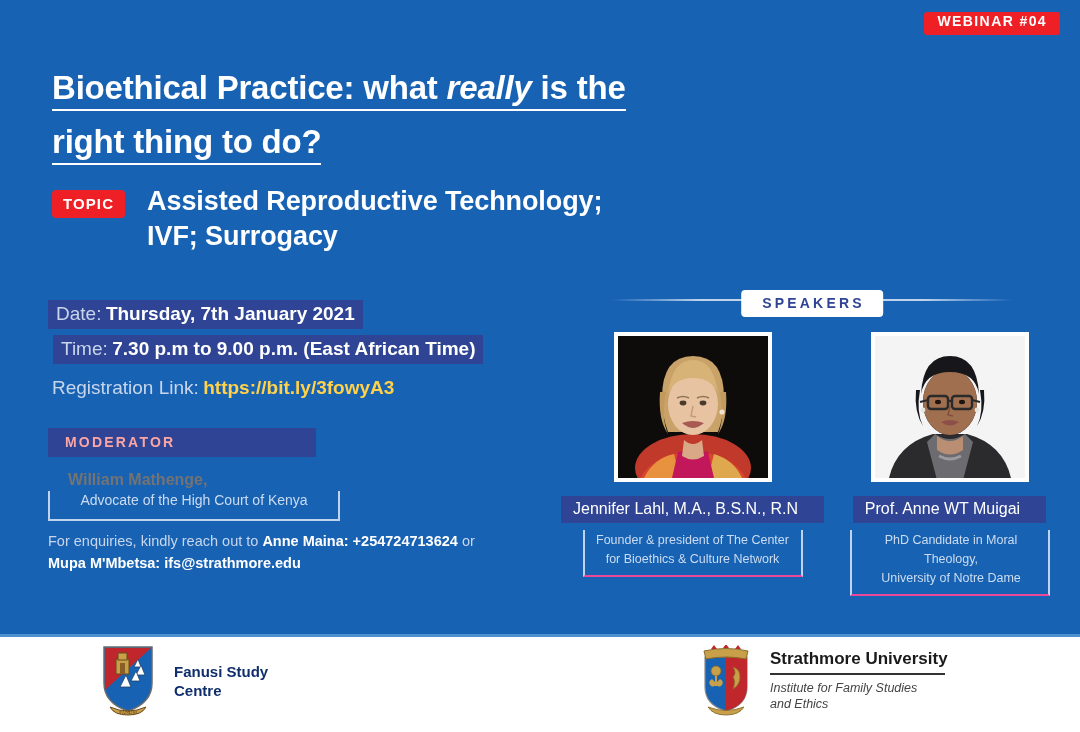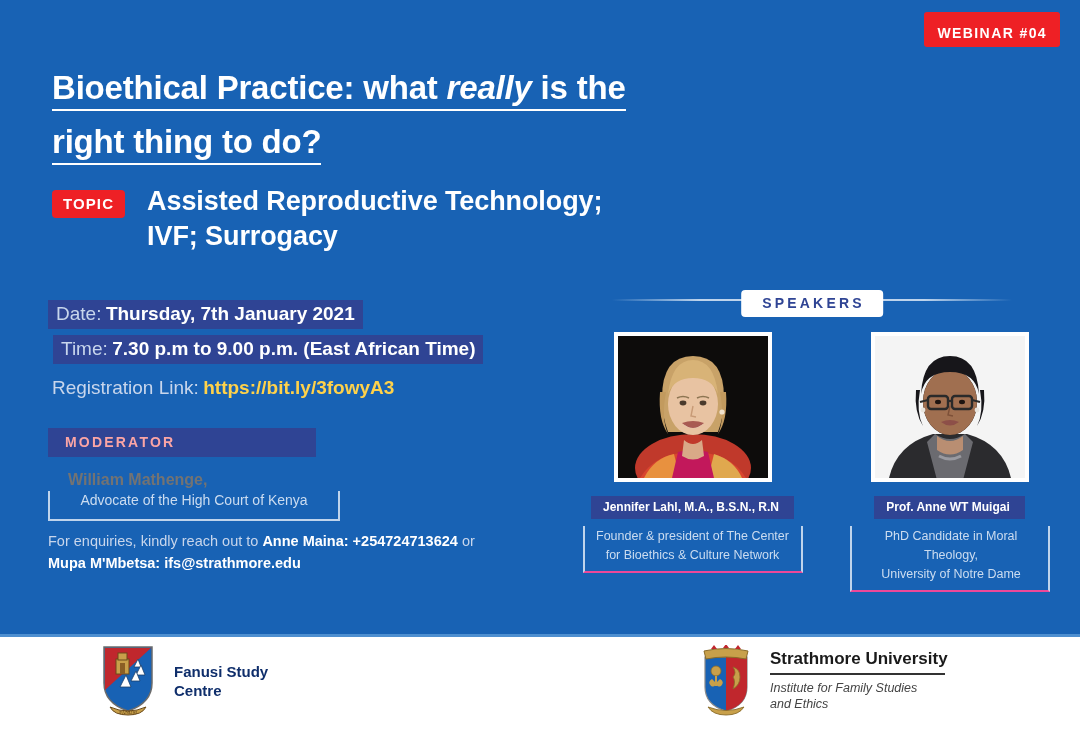--- a/index.html
+++ b/index.html
@@ -12,21 +12,21 @@
 
   
   .stage{position:absolute;left:0;top:0;width:1080px;height:634px;background:#1862B4;}
   .stage-rule{position:absolute;left:0;top:634px;width:1080px;height:3px;background:#4e8fd0;}
 
   
   .webinar-badge{
     position:absolute;right:20px;top:12px;
     background:#EE2025;color:#ffffff;
     font-size:14px;font-weight:bold;letter-spacing:1.4px;
-    padding:14px 13px 7px 13px;border-radius:3px;line-height:1;
+    padding:2px 13px 7px 13px;border-radius:3px;line-height:1;
     white-space:nowrap;
   }
 
   
   .title{
     position:absolute;left:52px;top:66px;width:770px;
     color:#ffffff;font-size:33px;font-weight:bold;line-height:1.34;
     letter-spacing:-0.2px;
   }
   .title .ln{display:inline;border-bottom:2px solid #ffffff;padding-bottom:3px;}
@@ -85,21 +85,21 @@
     font-size:14px;font-weight:bold;letter-spacing:3.2px;
     padding:6px 18px 7px 21px;line-height:1;white-space:nowrap;
   }
 
   .spk-grid{position:absolute;left:575px;top:332px;width:500px;display:flex;gap:22px;}
   .spk{width:235px;display:flex;flex-direction:column;align-items:center;}
   .photo-frame{width:158px;height:150px;background:#ffffff;padding:4px;box-sizing:border-box;}
   .photo{width:150px;height:142px;display:block;}
   .spk-name{
     margin-top:14px;background:#2F4494;color:#ffffff;
-    font-size:12px;font-weight:bold;padding:5px 15px 6px 12px;
+    font-size:16px;font-weight:normal;padding:5px 26px 6px 12px;
     white-space:nowrap;line-height:1;
   }
   .spk-role-frame{
     margin-top:7px;box-sizing:border-box;
     border-left:2px solid #BFD4EC;border-right:2px solid #BFD4EC;border-bottom:2px solid #ec4899;
     padding:0 6px 7px 6px;text-align:center;
   }
   .spk-role{color:#CBDCF0;font-size:12.5px;line-height:1.45;white-space:pre-line;}
   .w1{width:220px;}
   .w2{width:200px;padding-left:9px;}

